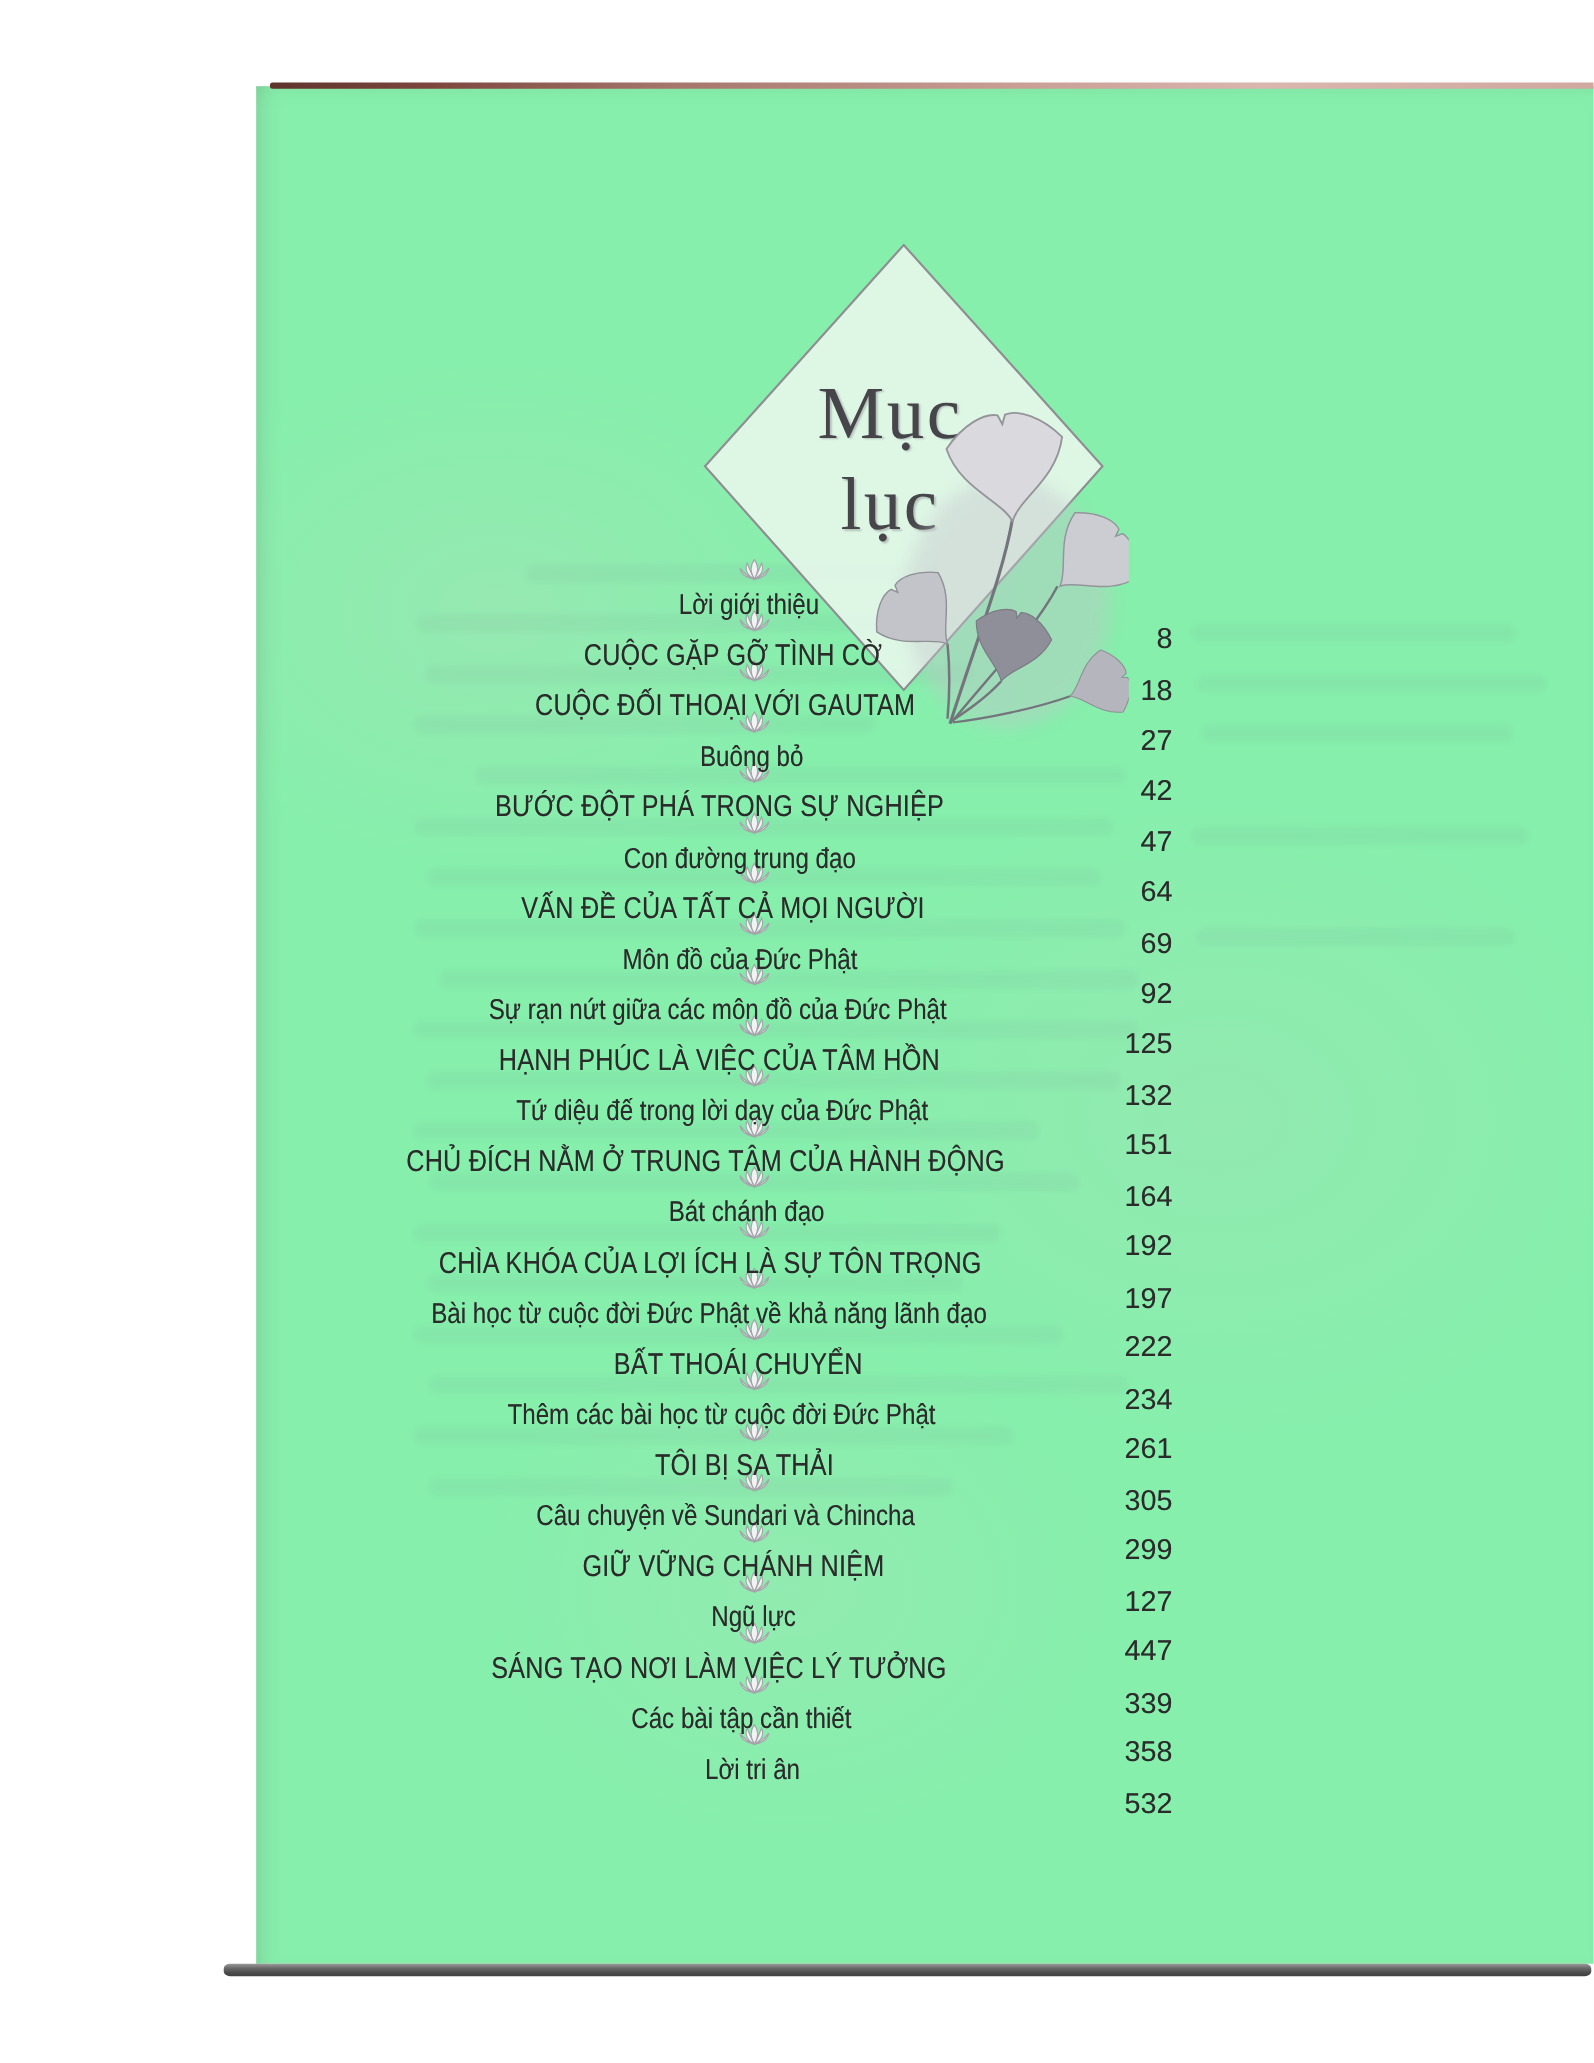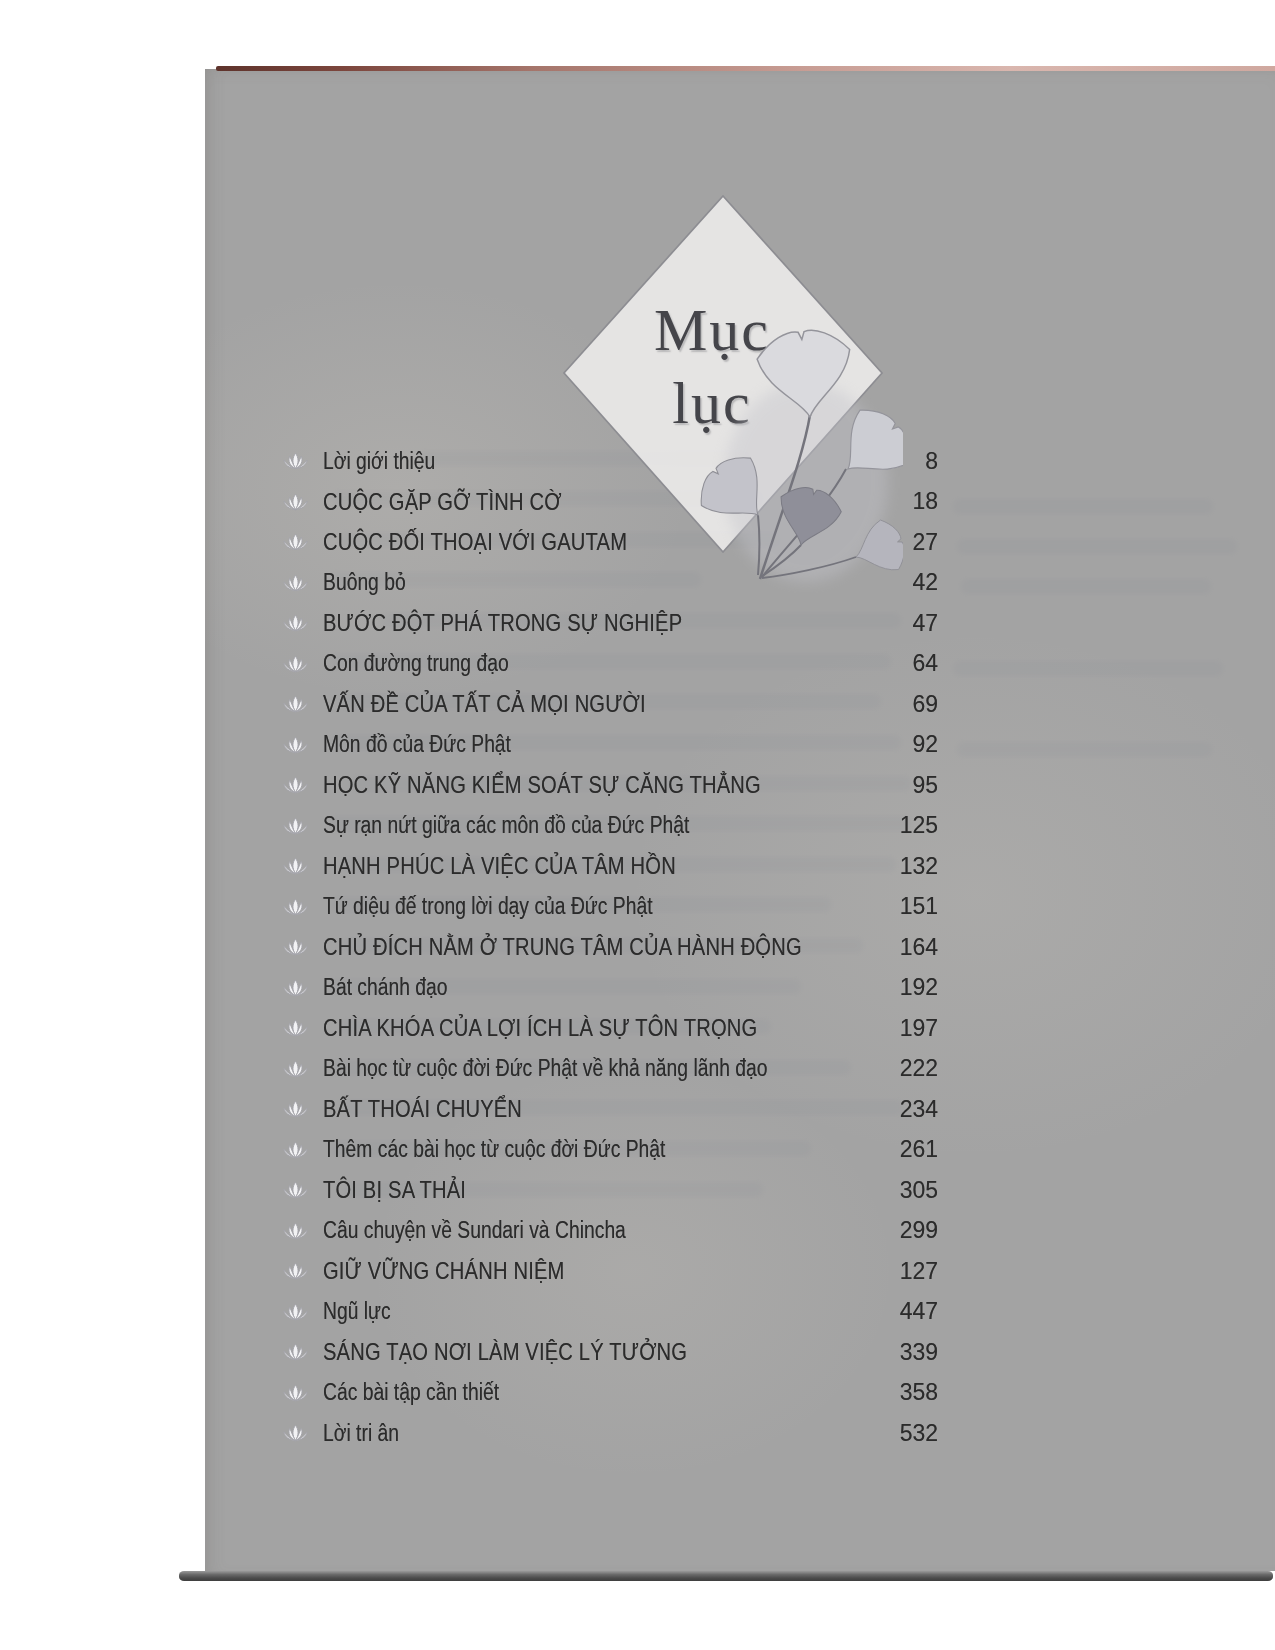--- a/index.html
+++ b/index.html
@@ -32,34 +32,34 @@
   
   .title{position:absolute;left:357px;top:225px;width:300px;text-align:center;
     font-family:"Liberation Serif", serif;font-size:60px;line-height:73px;color:#45454a;
     letter-spacing:2px;text-shadow:1.5px 1.5px 1.5px rgba(130,130,136,.45);}
 
   
   .ginkgo{position:absolute;left:483px;top:258px;width:215px;height:285px;}
 
   
   .toc{position:absolute;left:76px;top:372px;width:657px;}
-  .row{display:flex;align-items:center;height:40.5px;}
+  .row{display:flex;align-items:center;height:40.5px;flex-direction:column;}
   .lotus{width:29px;height:20px;flex:0 0 29px;margin-right:13px;}
   .label{display:inline-block;white-space:nowrap;color:#2b2b2b;font-size:23px;
     transform:scaleX(.84);transform-origin:0 60%;
     text-shadow:0 0 .4px rgba(40,40,40,.45);}
   .label.caps{font-size:24px;letter-spacing:.2px;}
   .page-num{margin-left:auto;color:#2b2b2b;font-size:23px;text-shadow:0 0 .4px rgba(40,40,40,.4);}
 </style>
 </head>
 <body>
 
 <div class="stage">
 
-  <div class="page" style="background: #a3a3a3;">
+  <div class="page" style="background: #86efac;">
 
     <div id="ghosts">
         <div class="ghost" style="left: 215px; top: 382px; width: 330px;"></div>
         <div class="ghost" style="left: 128px; top: 422px; width: 430px;"></div>
         <div class="ghost" style="left: 135px; top: 463px; width: 440px;"></div>
         <div class="ghost" style="left: 126px; top: 503px; width: 370px;"></div>
         <div class="ghost" style="left: 176px; top: 544px; width: 520px;"></div>
         <div class="ghost" style="left: 126px; top: 585px; width: 560px;"></div>
         <div class="ghost" style="left: 136px; top: 625px; width: 540px;"></div>
         <div class="ghost" style="left: 126px; top: 666px; width: 570px;"></div>
@@ -217,33 +217,20 @@
         <path d="M9,5 C7,10 9,15 15,18 C12,13 11,9 9,5 Z"></path>
         <path d="M21,5 C23,10 21,15 15,18 C18,13 19,9 21,5 Z"></path>
         <path d="M3,9 C4,14 8,17 15,18 C9,16 6,13 3,9 Z"></path>
         <path d="M27,9 C26,14 22,17 15,18 C21,16 24,13 27,9 Z"></path>
       </g>
     </svg>
     <span class="label">Môn đồ của Đức Phật</span>
     <span class="page-num">92</span>
   </div>
 
-  <div class="row">
-    <svg class="lotus" viewBox="0 0 30 20">
-      <g fill="#f2f2f4" stroke="#a4a4aa" stroke-width="1">
-        <path d="M15,2 C12,6 11,12 15,18 C19,12 18,6 15,2 Z"></path>
-        <path d="M9,5 C7,10 9,15 15,18 C12,13 11,9 9,5 Z"></path>
-        <path d="M21,5 C23,10 21,15 15,18 C18,13 19,9 21,5 Z"></path>
-        <path d="M3,9 C4,14 8,17 15,18 C9,16 6,13 3,9 Z"></path>
-        <path d="M27,9 C26,14 22,17 15,18 C21,16 24,13 27,9 Z"></path>
-      </g>
-    </svg>
-    <span class="label caps">HỌC KỸ NĂNG KIỂM SOÁT SỰ CĂNG THẲNG</span>
-    <span class="page-num">95</span>
-  </div>
 
   <div class="row">
     <svg class="lotus" viewBox="0 0 30 20">
       <g fill="#f2f2f4" stroke="#a4a4aa" stroke-width="1">
         <path d="M15,2 C12,6 11,12 15,18 C19,12 18,6 15,2 Z"></path>
         <path d="M9,5 C7,10 9,15 15,18 C12,13 11,9 9,5 Z"></path>
         <path d="M21,5 C23,10 21,15 15,18 C18,13 19,9 21,5 Z"></path>
         <path d="M3,9 C4,14 8,17 15,18 C9,16 6,13 3,9 Z"></path>
         <path d="M27,9 C26,14 22,17 15,18 C21,16 24,13 27,9 Z"></path>
       </g>

